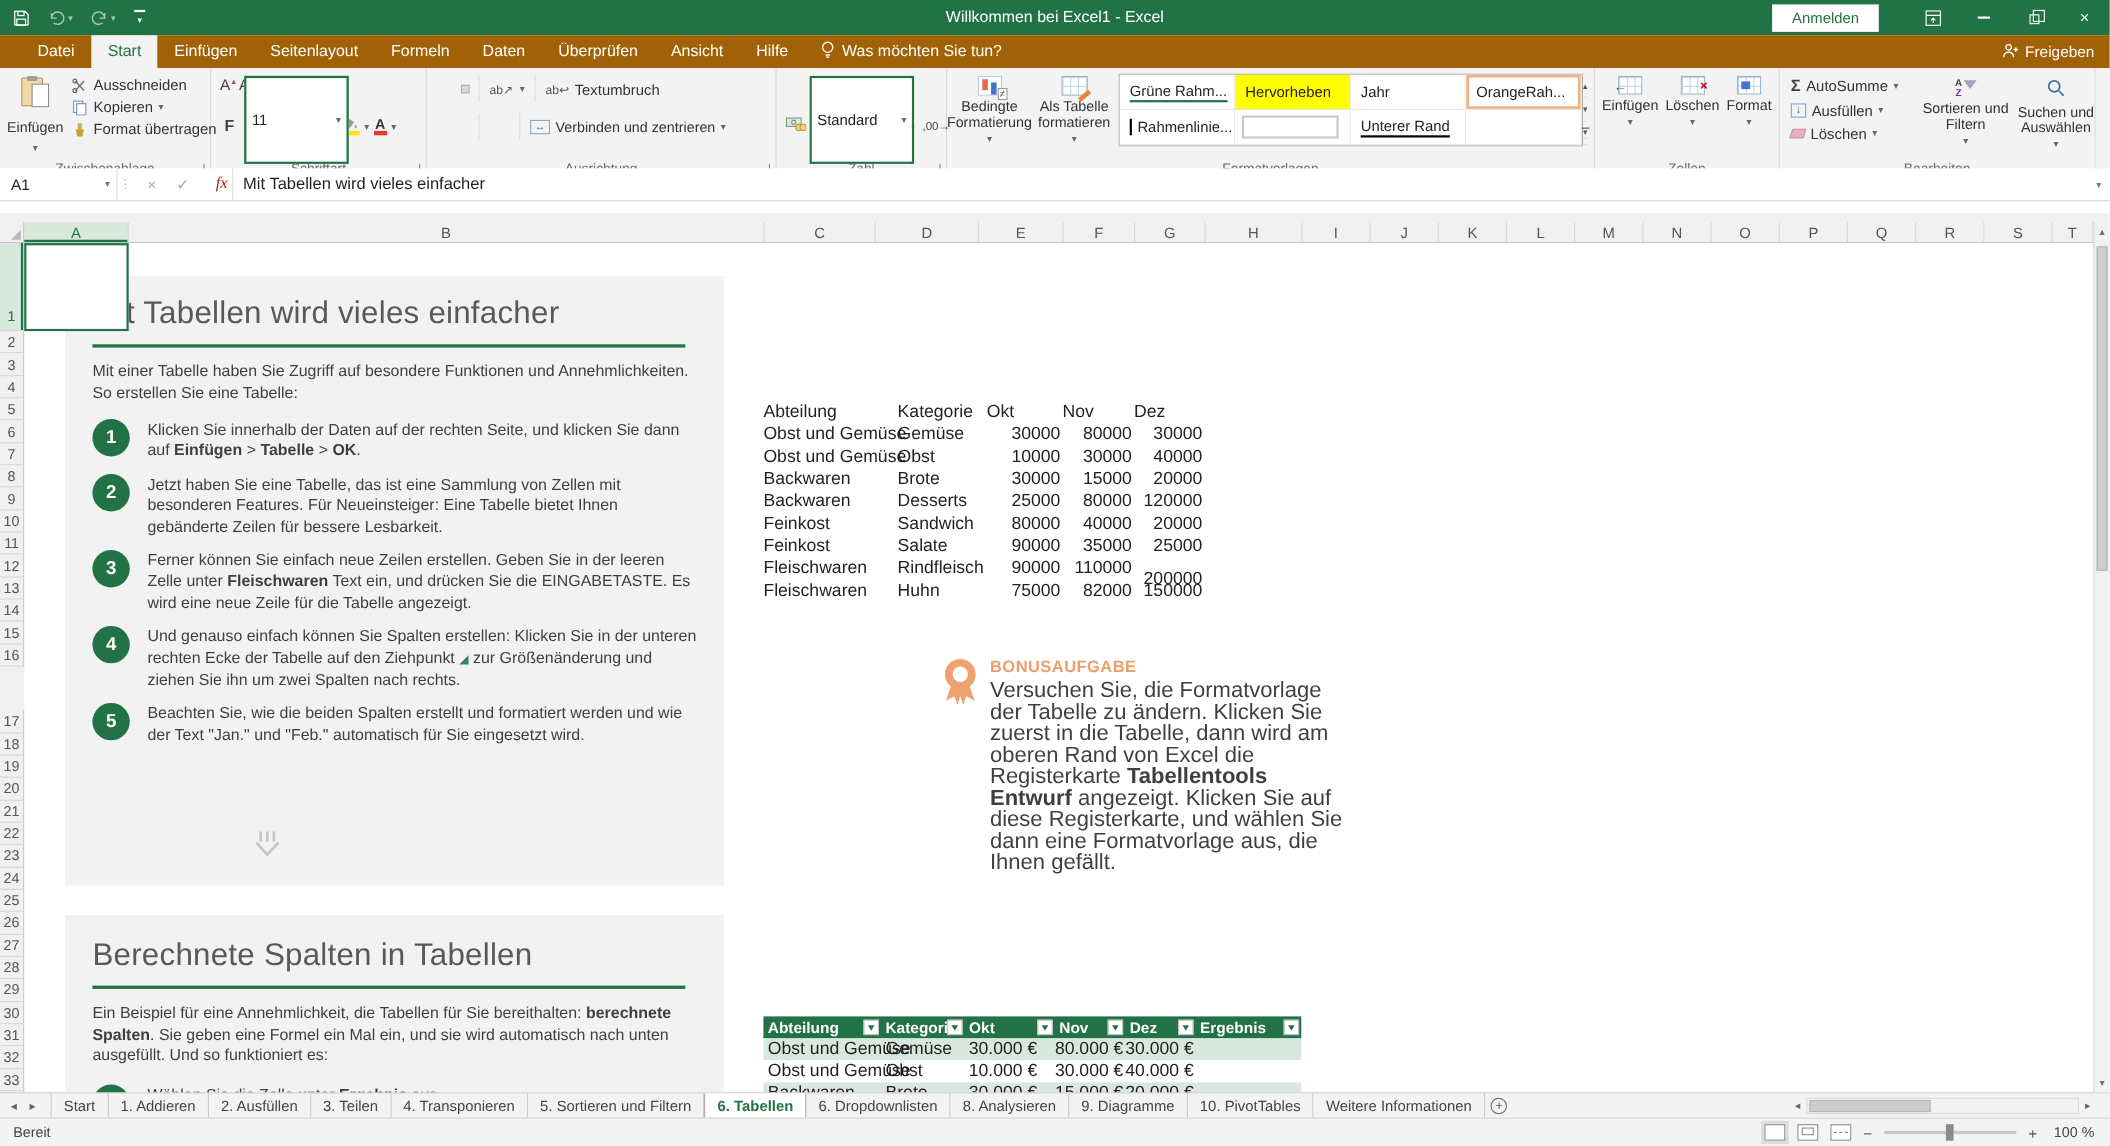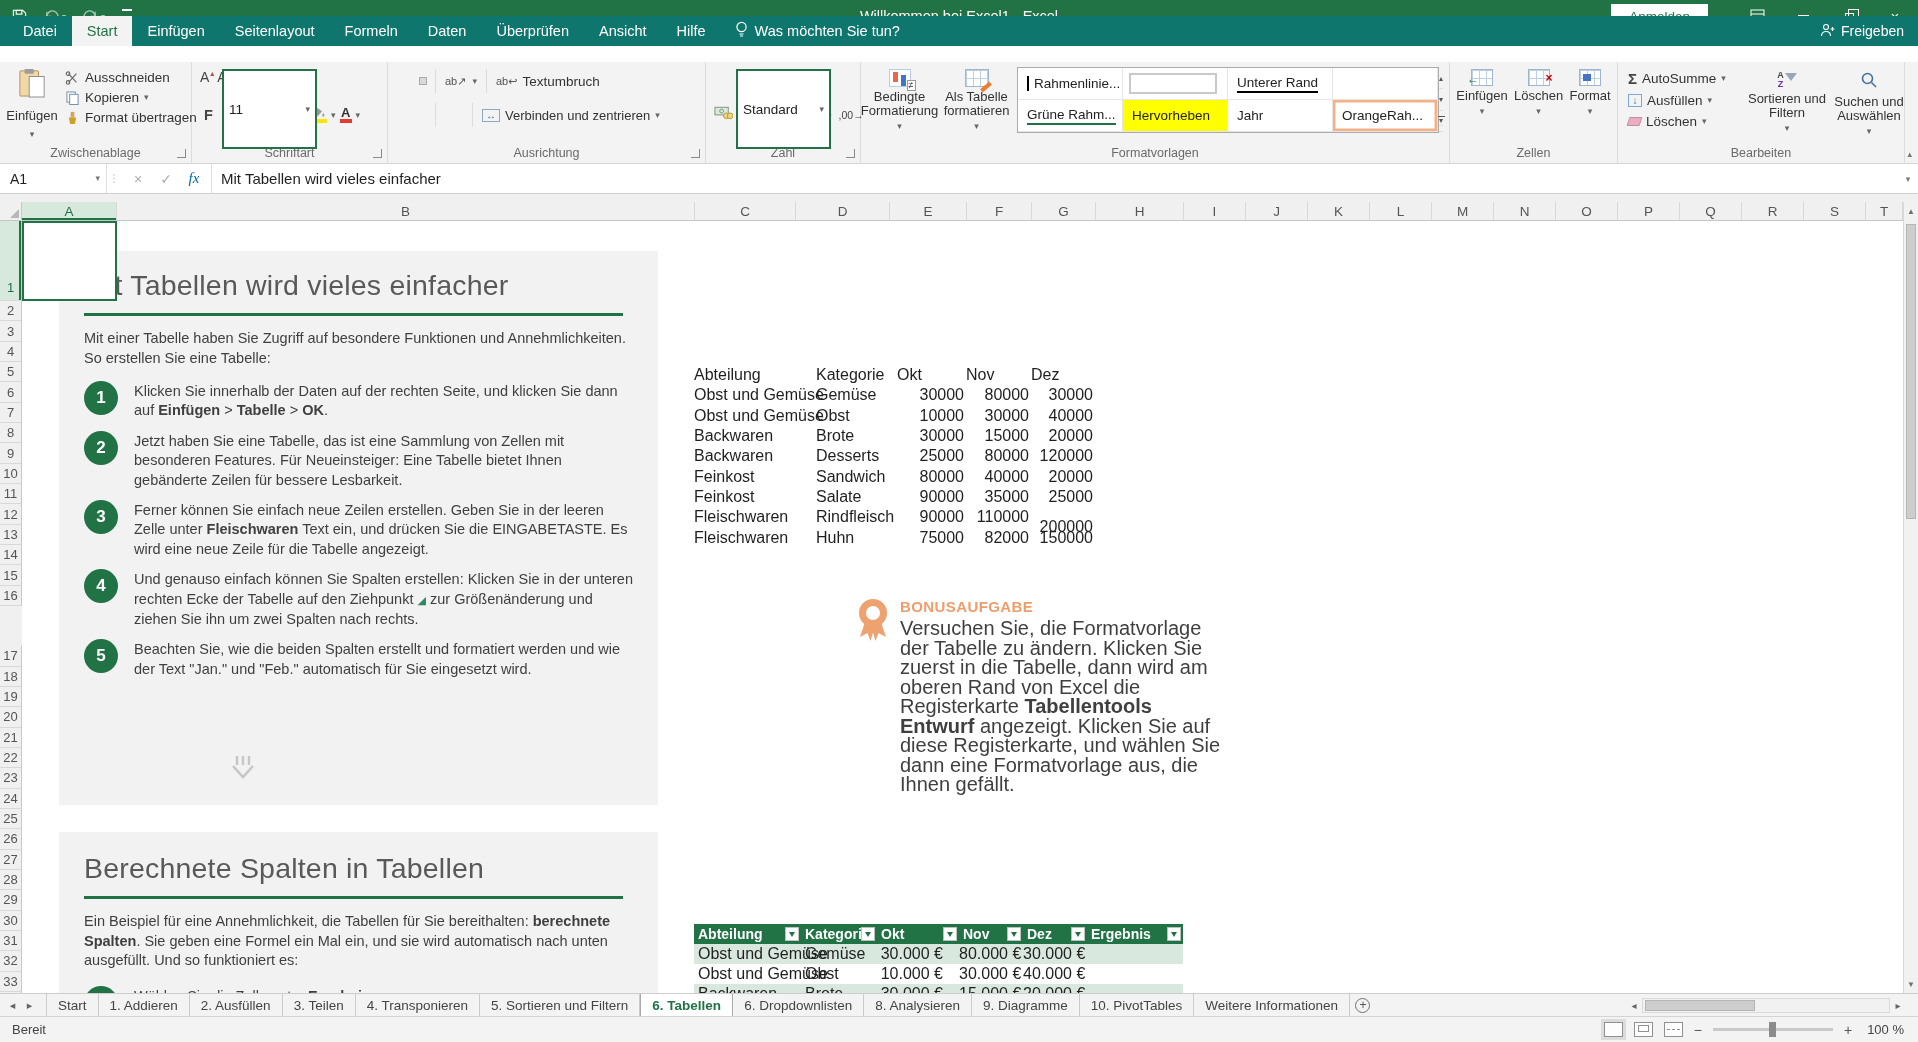--- a/index.html
+++ b/index.html
@@ -18,21 +18,21 @@
   .qcaret { font-size:8px; color:#fff; }
   .tb-title { position:absolute; left:0; right:0; top:0; height:32px; display:flex; align-items:center; justify-content:center; font-size:14.5px; pointer-events:none; }
   .tb-right { position:absolute; right:0; top:0; height:32px; display:flex; align-items:center; }
   .signin { background:#fff; color:#217346; border:none; font-size:13.5px; padding:5px 18px; margin-right:26px; font-family:inherit; }
   .winbtn { width:46px; height:32px; display:flex; align-items:center; justify-content:center; color:#fff; font-size:15px; }
   .minbar { width:11px; height:2px; background:#fff; }
   .restbox { width:9px; height:9px; border:1.4px solid #fff; position:relative; margin-top:3px; }
   .restbox::before { content:''; position:absolute; left:2px; top:-5px; width:9px; height:9px; border:1.4px solid #fff; }
 
   
-  .tabrow { position:absolute; top:16px; left:0; width:100%; height:30px; background:#0f766e; color:#fff; display:flex; }
+  .tabrow { position:absolute; top:32px; left:0; width:100%; height:30px; background:#a16207; color:#fff; display:flex;padding-left:11px; }
   .rtabs { display:flex; padding-left:8px; }
   .rtab { padding:0 15px; display:flex; align-items:center; font-size:14.5px; white-space:nowrap; }
   .rtab.active { background:#F3F3F3; color:#217346; }
   .tellme { display:flex; align-items:center; gap:7px; padding:0 14px; font-size:14.5px; }
   .share { position:absolute; right:14px; top:0; height:30px; display:flex; align-items:center; gap:6px; font-size:14px; color:#fff; }
 
   
   .ribbon { position:absolute; top:62px; left:0; width:100%; height:102px; background:#F3F3F3; border-bottom:1px solid #D5D5D5; display:flex; }
   .rgroup { position:relative; height:100%; border-right:1px solid #DCDCDC; flex:0 0 auto; }
   .g-clip{width:192px}.g-font{width:196px}.g-align{width:318px}.g-num{width:155px}.g-styles{width:589px}.g-cells{width:168px}.g-edit{width:287px}
@@ -97,27 +97,27 @@
   .sigma { font-size:15px; color:#444; font-weight:700; }
   .fillbox { width:14px; height:13px; border:1px solid #7DA7D8; color:#2E75B5; font-size:10px; display:flex; align-items:center; justify-content:center; }
   .eraser { width:13px; height:9px; background:#E9AFC0; border:1px solid #C98BA2; transform:skewX(-18deg); border-radius:1px; }
   .sorticon { display:flex; align-items:center; gap:1px; }
   .azcol { display:flex; flex-direction:column; font-size:9px; font-weight:700; line-height:9px; }
   .az-a { color:#444; } .az-z { color:#7030A0; }
   .funnel { width:0; height:0; border:6px solid transparent; border-top:8px solid #9AA7B5; }
   .ribcollapse { position:absolute; right:6px; bottom:4px; font-size:9px; color:#777; }
 
   
-  .fbar { position:absolute; top:164px; left:0; width:100%; height:30px; background:#fff; border-bottom:1px solid #D0D0D0; display:flex; align-items:stretch; }
+  .fbar { position:absolute; top:153px; left:0; width:100%; height:30px; background:#fff; border-bottom:1px solid #D0D0D0; display:flex; align-items:stretch; }
   .namebox { width:107px; border-right:1px solid #E0E0E0; display:flex; align-items:center; padding:0 6px 0 10px; font-size:14px; color:#222; }
   .namebox .caret { margin-left:auto; color:#777; }
   .fsep { width:14px; display:flex; align-items:center; justify-content:center; color:#B9B9B9; font-size:11px; }
   .fbtns { display:flex; align-items:center; gap:2px; padding:0 4px; border-right:1px solid #E0E0E0; }
   .fxb { width:26px; text-align:center; font-size:14px; color:#ABABAB; }
-  .fxit { font-family:"Liberation Serif",serif; font-style:italic; color:#0369a1; font-size:15px; }
+  .fxit { font-family:"Liberation Serif",serif; font-style:italic; color:#b91c1c; font-size:15px;text-align:right; }
   .fcontent { flex:1; display:flex; align-items:center; padding-left:9px; font-size:15px; color:#1F1F1F; }
   .fexpand { width:20px; display:flex; align-items:center; justify-content:center; color:#777; font-size:9px; }
   .gapstrip { position:absolute; top:194px; left:0; width:100%; height:8px; background:#F0F0F0; }
 
   
   .cheadrow { position:absolute; top:202px; left:0; width:1903px; height:19px; background:#F0F0F0; border-bottom:1px solid #C6C6C6; display:flex; }
   .corner { width:22px; border-right:1px solid #C8C8C8; position:relative; }
   .cornertri { position:absolute; right:2px; bottom:2px; width:0; height:0; border-left:9px solid transparent; border-bottom:9px solid #B8B8B8; }
   .cheads { display:flex; flex:1; }
   .chead { display:flex; align-items:center; justify-content:center; border-right:1px solid #D8D8D8; font-size:13.5px; color:#555; height:100%; }
@@ -448,45 +448,45 @@
       <div class="rbig rbig77">
         <span class="mg" style="width:24px;height:18px;">
             <i class="ov-brush"></i>
           </span>
         <span>Als Tabelle formatieren</span>
         <span class="caret">▾</span>
       </div>
       <div class="gallery">
         <div class="grows">
             <div class="grow">
+              <div class="gcell st-green">
+                <span class="glabel2">Grüne Rahm...</span>
+              </div>
+              <div class="gcell st-yellow">
+                <span class="glabel2">Hervorheben</span>
+              </div>
+              <div class="gcell st-plain">
+                <span class="glabel2">Jahr</span>
+              </div>
+              <div class="gcell st-orange">
+                <span class="glabel2">OrangeRah...</span>
+              </div>
+            </div>
+            <div class="grow">
               <div class="gcell st-left">
                 <span class="glabel2">Rahmenlinie...</span>
               </div>
               <div class="gcell st-box">
                 <div class="gboxin"></div>
               </div>
               <div class="gcell st-bottom">
                 <span class="glabel2">Unterer Rand</span>
               </div>
               <div class="gcell st-empty">
                 <span class="glabel2"></span>
-              </div>
-            </div>
-            <div class="grow">
-              <div class="gcell st-green">
-                <span class="glabel2">Grüne Rahm...</span>
-              </div>
-              <div class="gcell st-yellow">
-                <span class="glabel2">Hervorheben</span>
-              </div>
-              <div class="gcell st-plain">
-                <span class="glabel2">Jahr</span>
-              </div>
-              <div class="gcell st-orange">
-                <span class="glabel2">OrangeRah...</span>
               </div>
             </div>
           </div>
         <div class="garrows">
           <span>▴</span>
           <span>▾</span>
           <span class="gmore">
               <i class="gline"></i>
               <span>▾</span>
             </span>

